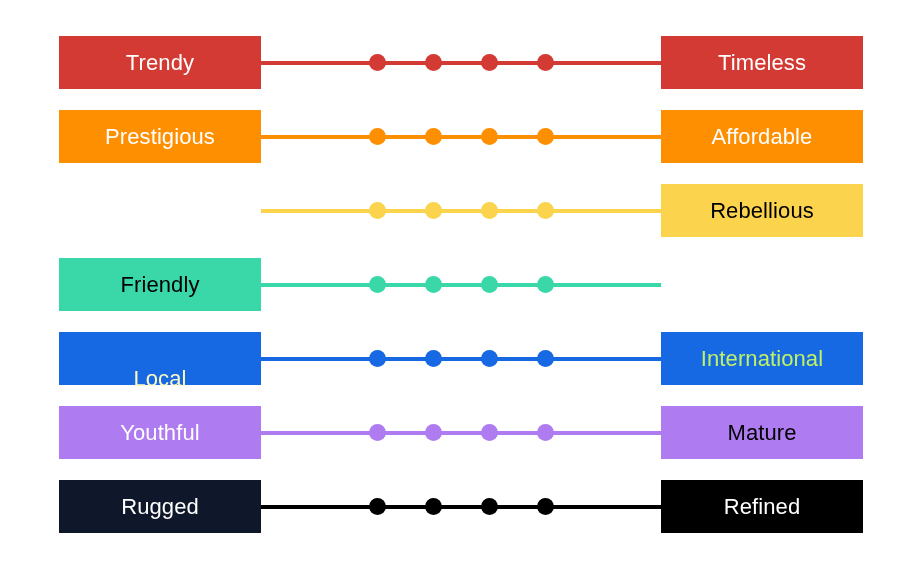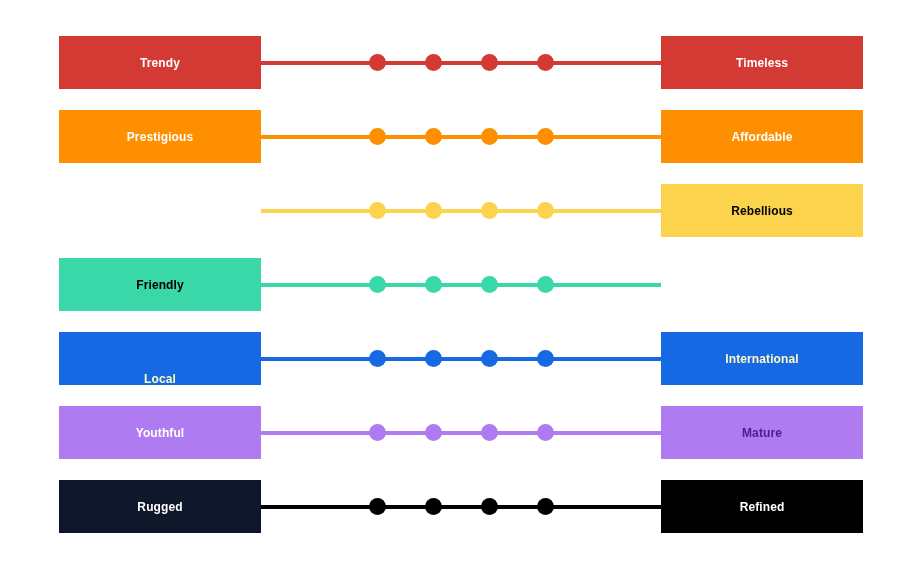--- a/index.html
+++ b/index.html
@@ -39,22 +39,22 @@
     display: flex;
     align-items: center;
     justify-content: center;
     box-sizing: border-box;
     padding: 0 8px;
   }
   .label-left  { left: 59px; }
   .label-right { left: 661px; }
 
   .plate-text {
-    font-size: 12px;
-    font-weight: 700;
+    font-size: 22px;
+    font-weight: 400;
     letter-spacing: 0.1px;
     line-height: 1;
     white-space: nowrap;
   }
 
   
   .track {
     position: absolute;
     left: 261px;
     top: 0;
@@ -142,36 +142,36 @@
         <span class="plate-text" style="color: #fef9c3; margin-top: 40px;">Local</span>
       </div>
       <div class="track">
         <div class="track-line" style="background: rgb(22, 104, 227);"></div>
         <div class="track-dot" style="background: rgb(22, 104, 227); left: 29%;"></div>
         <div class="track-dot" style="background: rgb(22, 104, 227); left: 43%;"></div>
         <div class="track-dot" style="background: rgb(22, 104, 227); left: 57%;"></div>
         <div class="track-dot" style="background: rgb(22, 104, 227); left: 71%;"></div>
       </div>
       <div class="label-plate label-right" style="background: rgb(22, 104, 227);">
-        <span class="plate-text" style="color: #fef9c3;">International</span>
+        <span class="plate-text" style="color: #bef264;">International</span>
       </div>
     </div>
     <div class="scale-row" style="top: 406px;">
       <div class="label-plate label-left" style="background: rgb(174, 123, 240);">
         <span class="plate-text" style="color: rgb(255, 255, 255);">Youthful</span>
       </div>
       <div class="track">
         <div class="track-line" style="background: rgb(174, 123, 240);"></div>
         <div class="track-dot" style="background: rgb(174, 123, 240); left: 29%;"></div>
         <div class="track-dot" style="background: rgb(174, 123, 240); left: 43%;"></div>
         <div class="track-dot" style="background: rgb(174, 123, 240); left: 57%;"></div>
         <div class="track-dot" style="background: rgb(174, 123, 240); left: 71%;"></div>
       </div>
       <div class="label-plate label-right" style="background: rgb(174, 123, 240);">
-        <span class="plate-text" style="color: #4c1d95;">Mature</span>
+        <span class="plate-text" style="color: #000000;">Mature</span>
       </div>
     </div>
     <div class="scale-row" style="top: 480px;">
       <div class="label-plate label-left" style="background: #0f172a;">
         <span class="plate-text" style="color: rgb(255, 255, 255);">Rugged</span>
       </div>
       <div class="track">
         <div class="track-line" style="background: rgb(0, 0, 0);"></div>
         <div class="track-dot" style="background: rgb(0, 0, 0); left: 29%;"></div>
         <div class="track-dot" style="background: rgb(0, 0, 0); left: 43%;"></div>

